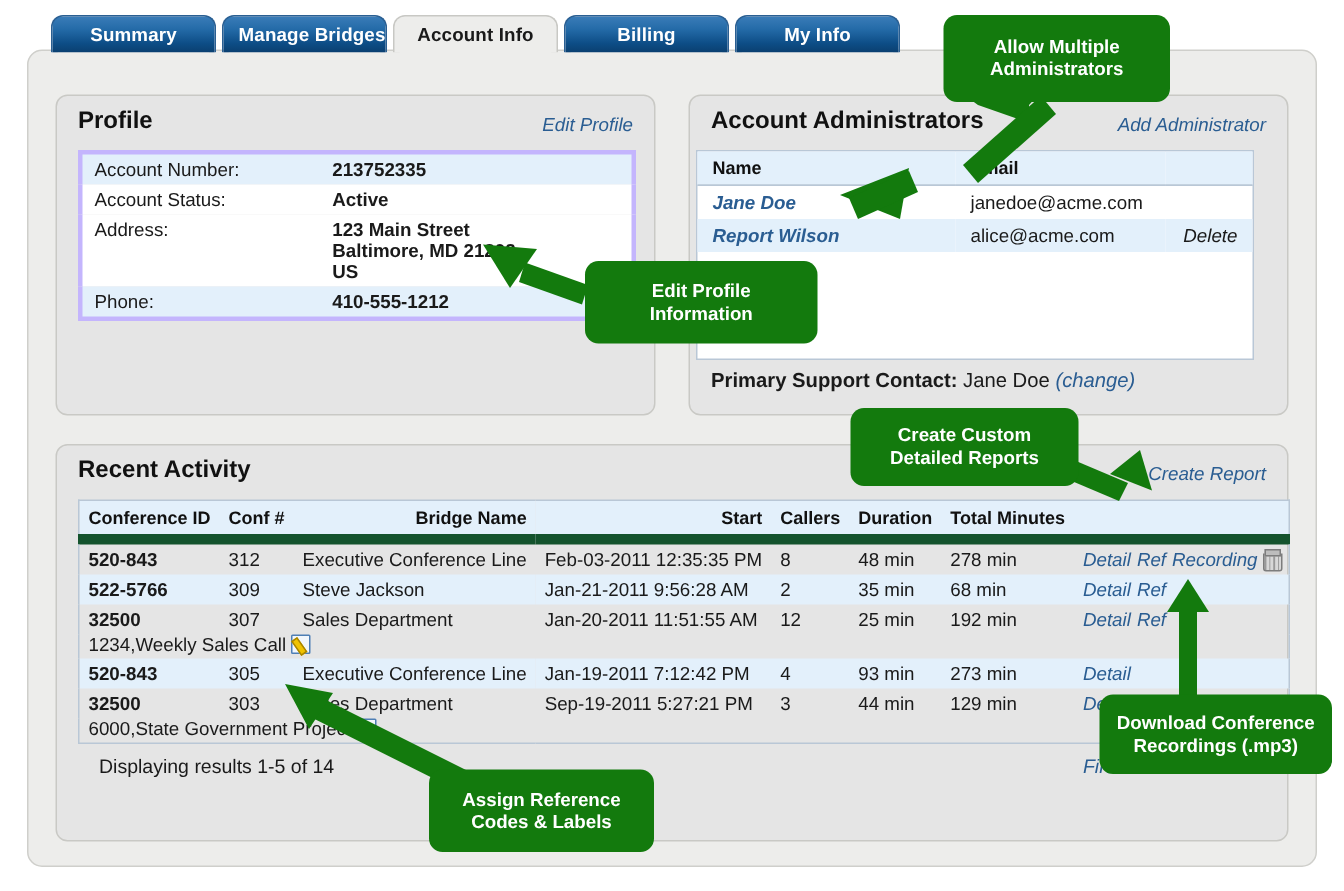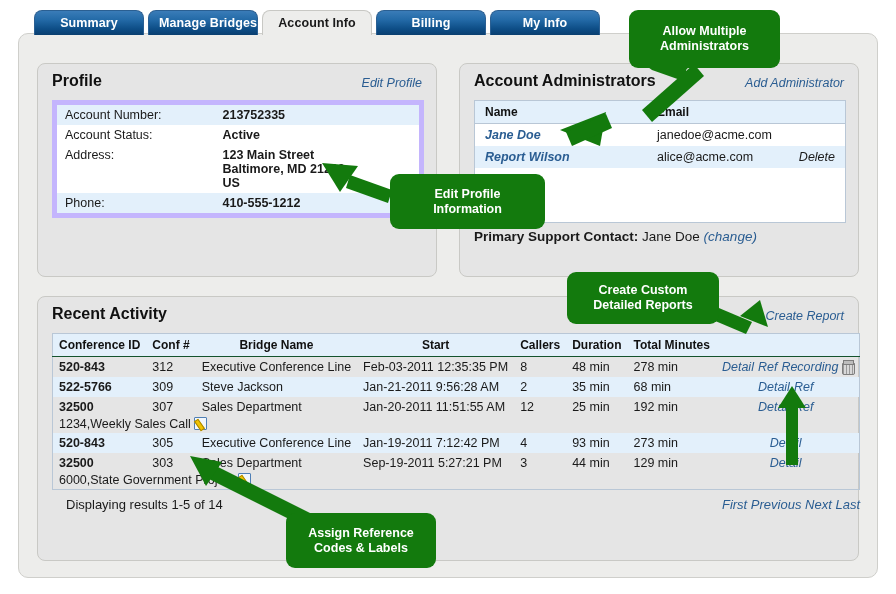--- a/index.html
+++ b/index.html
@@ -69,32 +69,32 @@
   .card-link {
     position: absolute; right: 0; top: 6px;
     font-size: 12.5px; font-style: italic; color: #2a5d92;
     cursor: pointer;
   }
 
   
   table { border-collapse: collapse; }
   .profile-tbl {
     margin: 0 14px; width: 372px;
-    border: 5px solid #c4b5fd;
+    border: 3px solid #c4b5fd;
     font-size: 12.5px;
   }
   .profile-tbl td { padding: 3px 8px; color: #1a1a1a; vertical-align: top; }
   .profile-tbl td.k { width: 160px; }
   .profile-tbl td.v { font-weight: bold; }
   .profile-tbl tr.odd  { background: #e3f0fb; }
   .profile-tbl tr.even { background: #ffffff; }
 
   
   .admin-box {
-    margin: 0 14px; width: 372px; height: 123px;
+    margin: 0 4px; width: 372px; height: 140px;
     border: 1px solid #b9c7d6; background: #fff;
     position: relative;
   }
   .admin-tbl { width: 100%; font-size: 12.5px; }
   .admin-tbl th {
     text-align: left; font-size: 12px; font-weight: bold;
     background: #e3f0fb; padding: 4px 10px; color: #111;
     border-bottom: 1px solid #b9c7d6;
   }
   .admin-tbl td { padding: 4px 10px; color: #1a1a1a; }
@@ -110,30 +110,30 @@
   .primary-contact b { font-weight: bold; }
   .pc-change { color: #2a5d92; font-style: italic; cursor: pointer; }
 
   
   .act-wrap { margin: 0 14px; width: 794px; }
   .act-tbl {
     width: 794px; font-size: 12.5px;
     border: 1px solid #b9c7d6;
   }
   .act-tbl th {
-    text-align: center; font-size: 12px; font-weight: bold;
+    text-align: right; font-size: 12px; font-weight: bold;
     background: #e3f0fb; padding: 4px 6px; color: #111;
-    border-bottom: 1px solid #14532d;
+    border-bottom: 7px solid #14532d;
     white-space: nowrap;
   }
   .act-tbl td { padding: 3px 6px; color: #1a1a1a; white-space: nowrap; }
   .act-tbl tr.row-alt td { background: #e3f0fb; }
   .act-tbl td.bold { font-weight: bold; }
   .act-link { color: #2a5d92; font-style: italic; cursor: pointer; padding-right: 4px; }
-  .act-actions { text-align: center; margin-top: 36px; }
+  .act-actions { text-align: left; margin-top: 36px; }
   .ref-row td { padding-top: 0; padding-bottom: 2px; }
 
   .c-id   { width: 84px; }
   .c-num  { width: 44px; }
   .c-br   { width: 192px; }
   .c-st   { width: 166px; }
   .c-ca   { width: 52px; }
   .c-du   { width: 62px; }
   .c-tm   { width: 98px; }
 
@@ -390,14 +390,18 @@
 Information</span>
   </div>
   <div class="callout" id="co-reports">
     <span style="white-space: pre-line;">Create Custom
 Detailed Reports</span>
   </div>
   <div class="callout" id="co-assign">
     <span style="white-space: pre-line;">Assign Reference
 Codes &amp; Labels</span>
   </div>
+  <div class="callout" id="co-download">
+    <span style="white-space: pre-line;">Download Conference
+Recordings (.mp3)</span>
+  </div>
 
 </div>
 
 </body></html>

